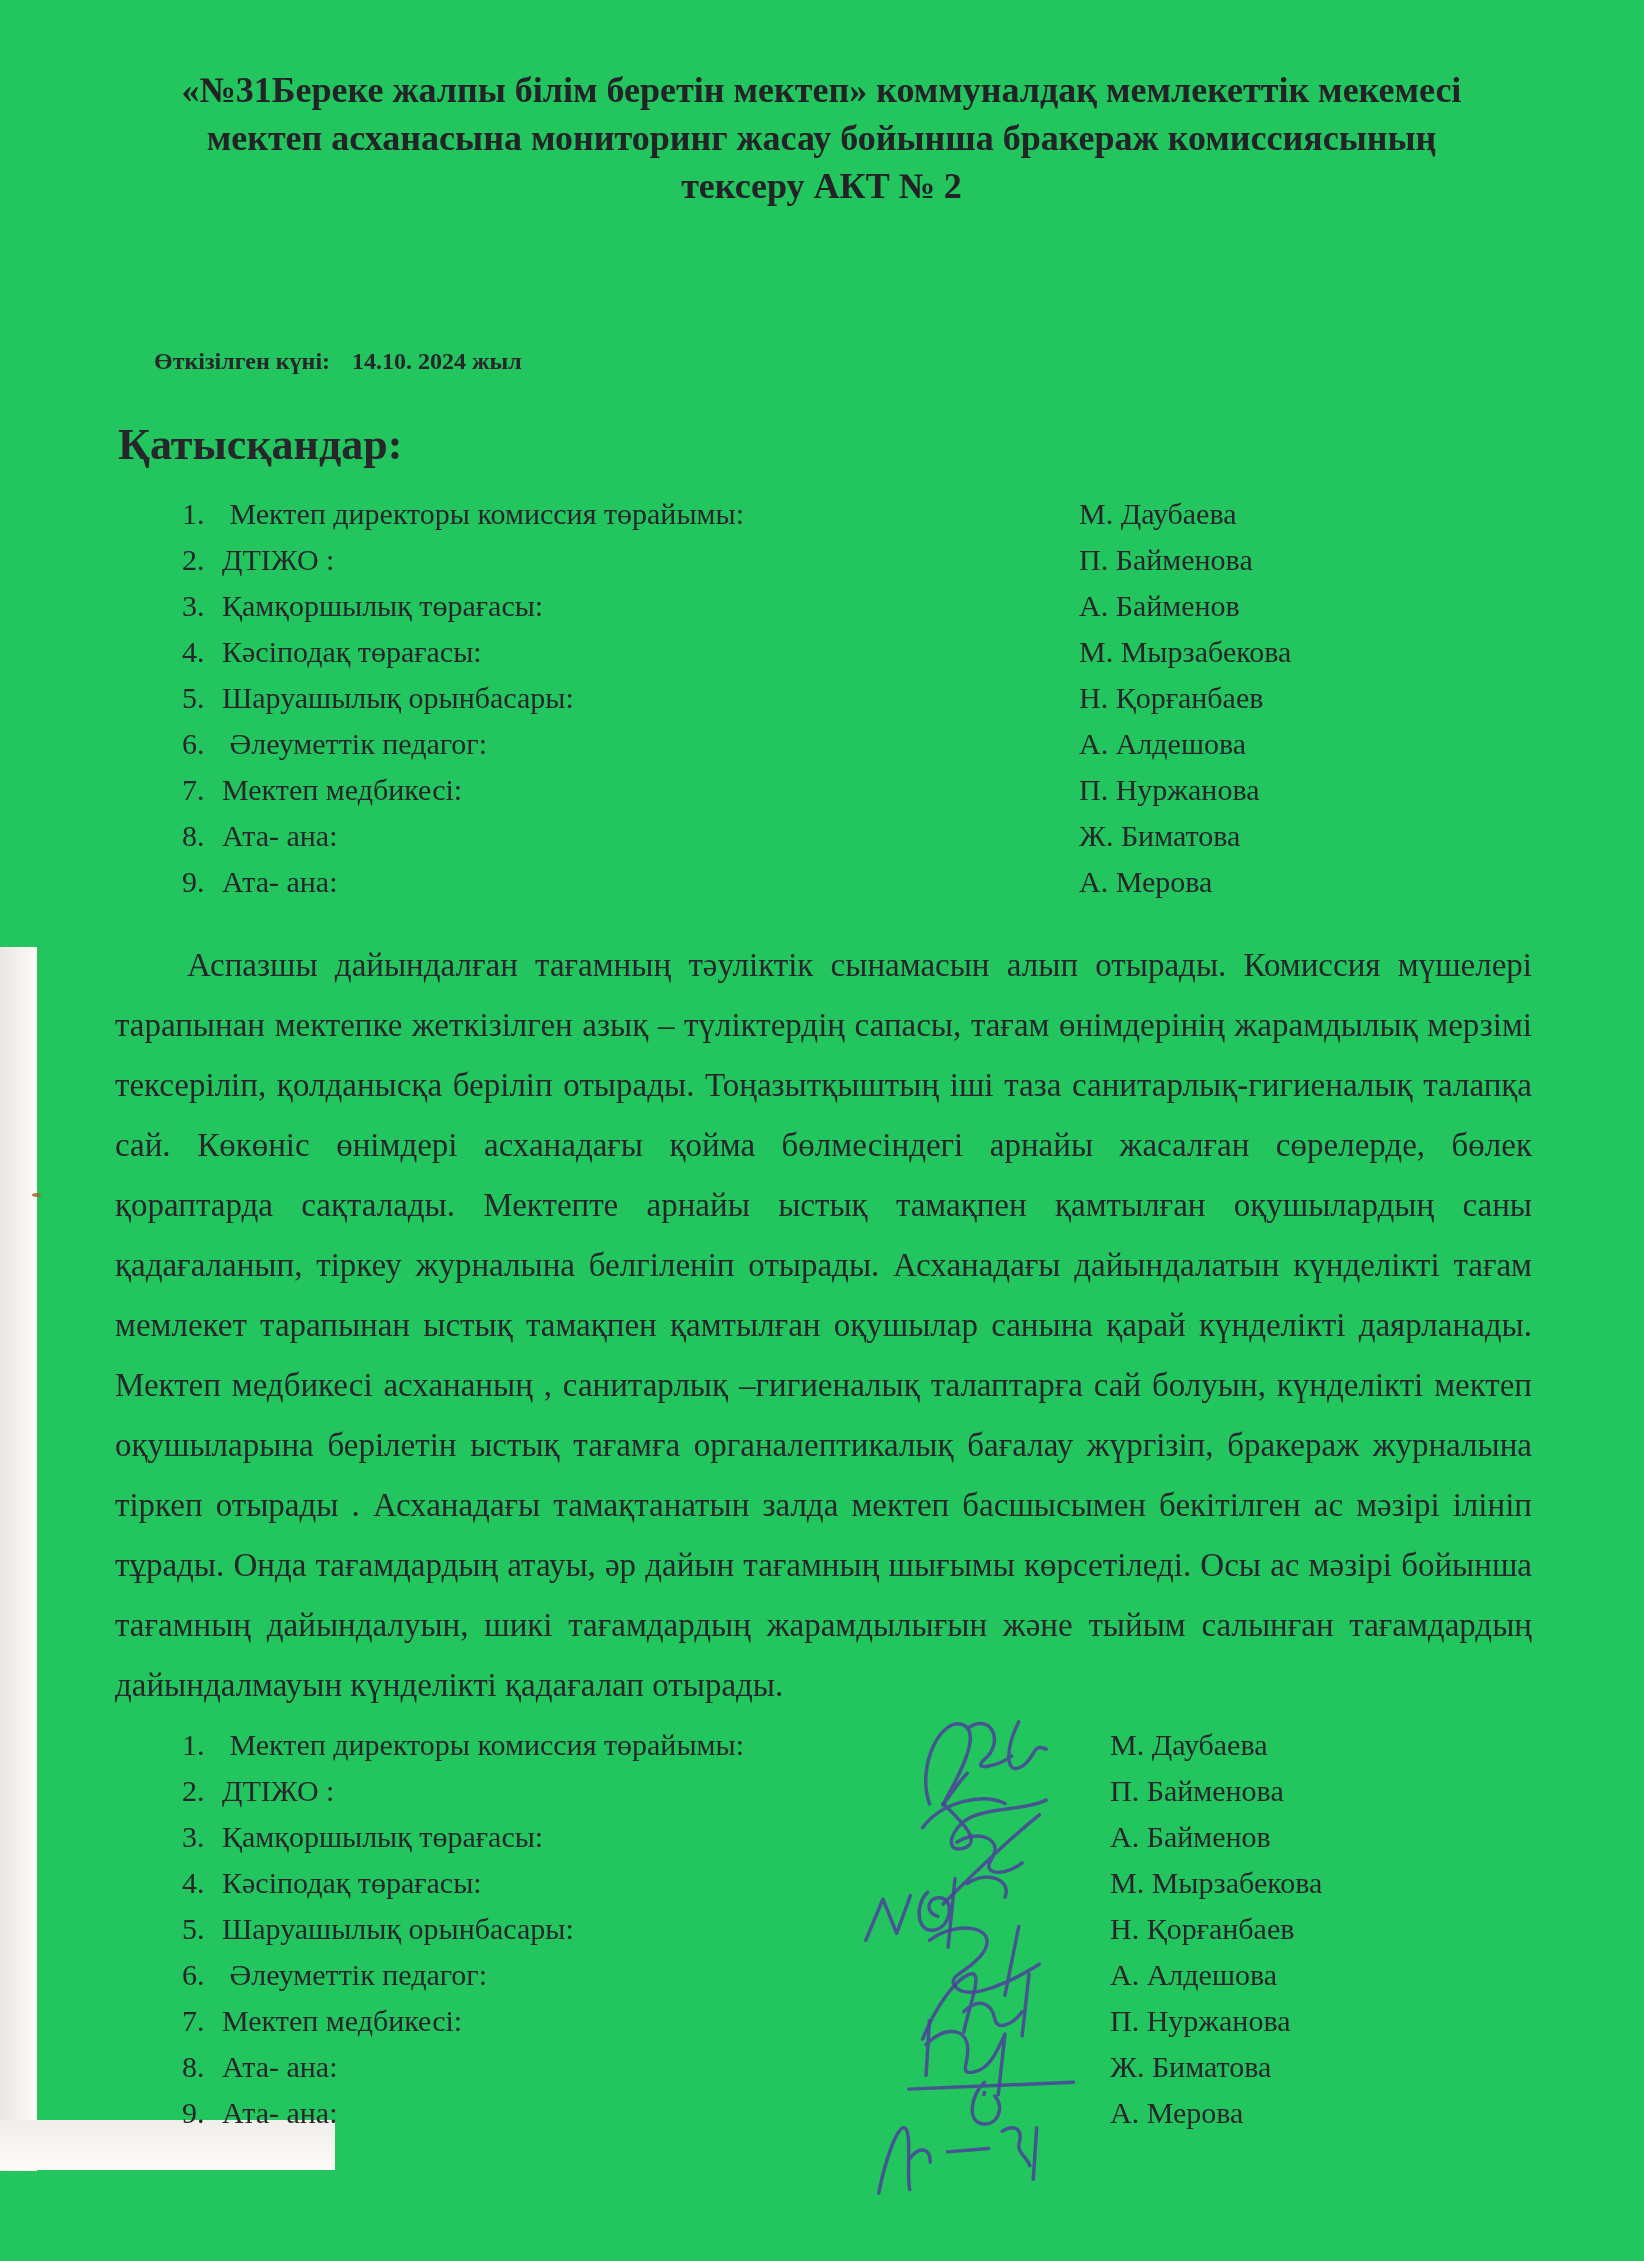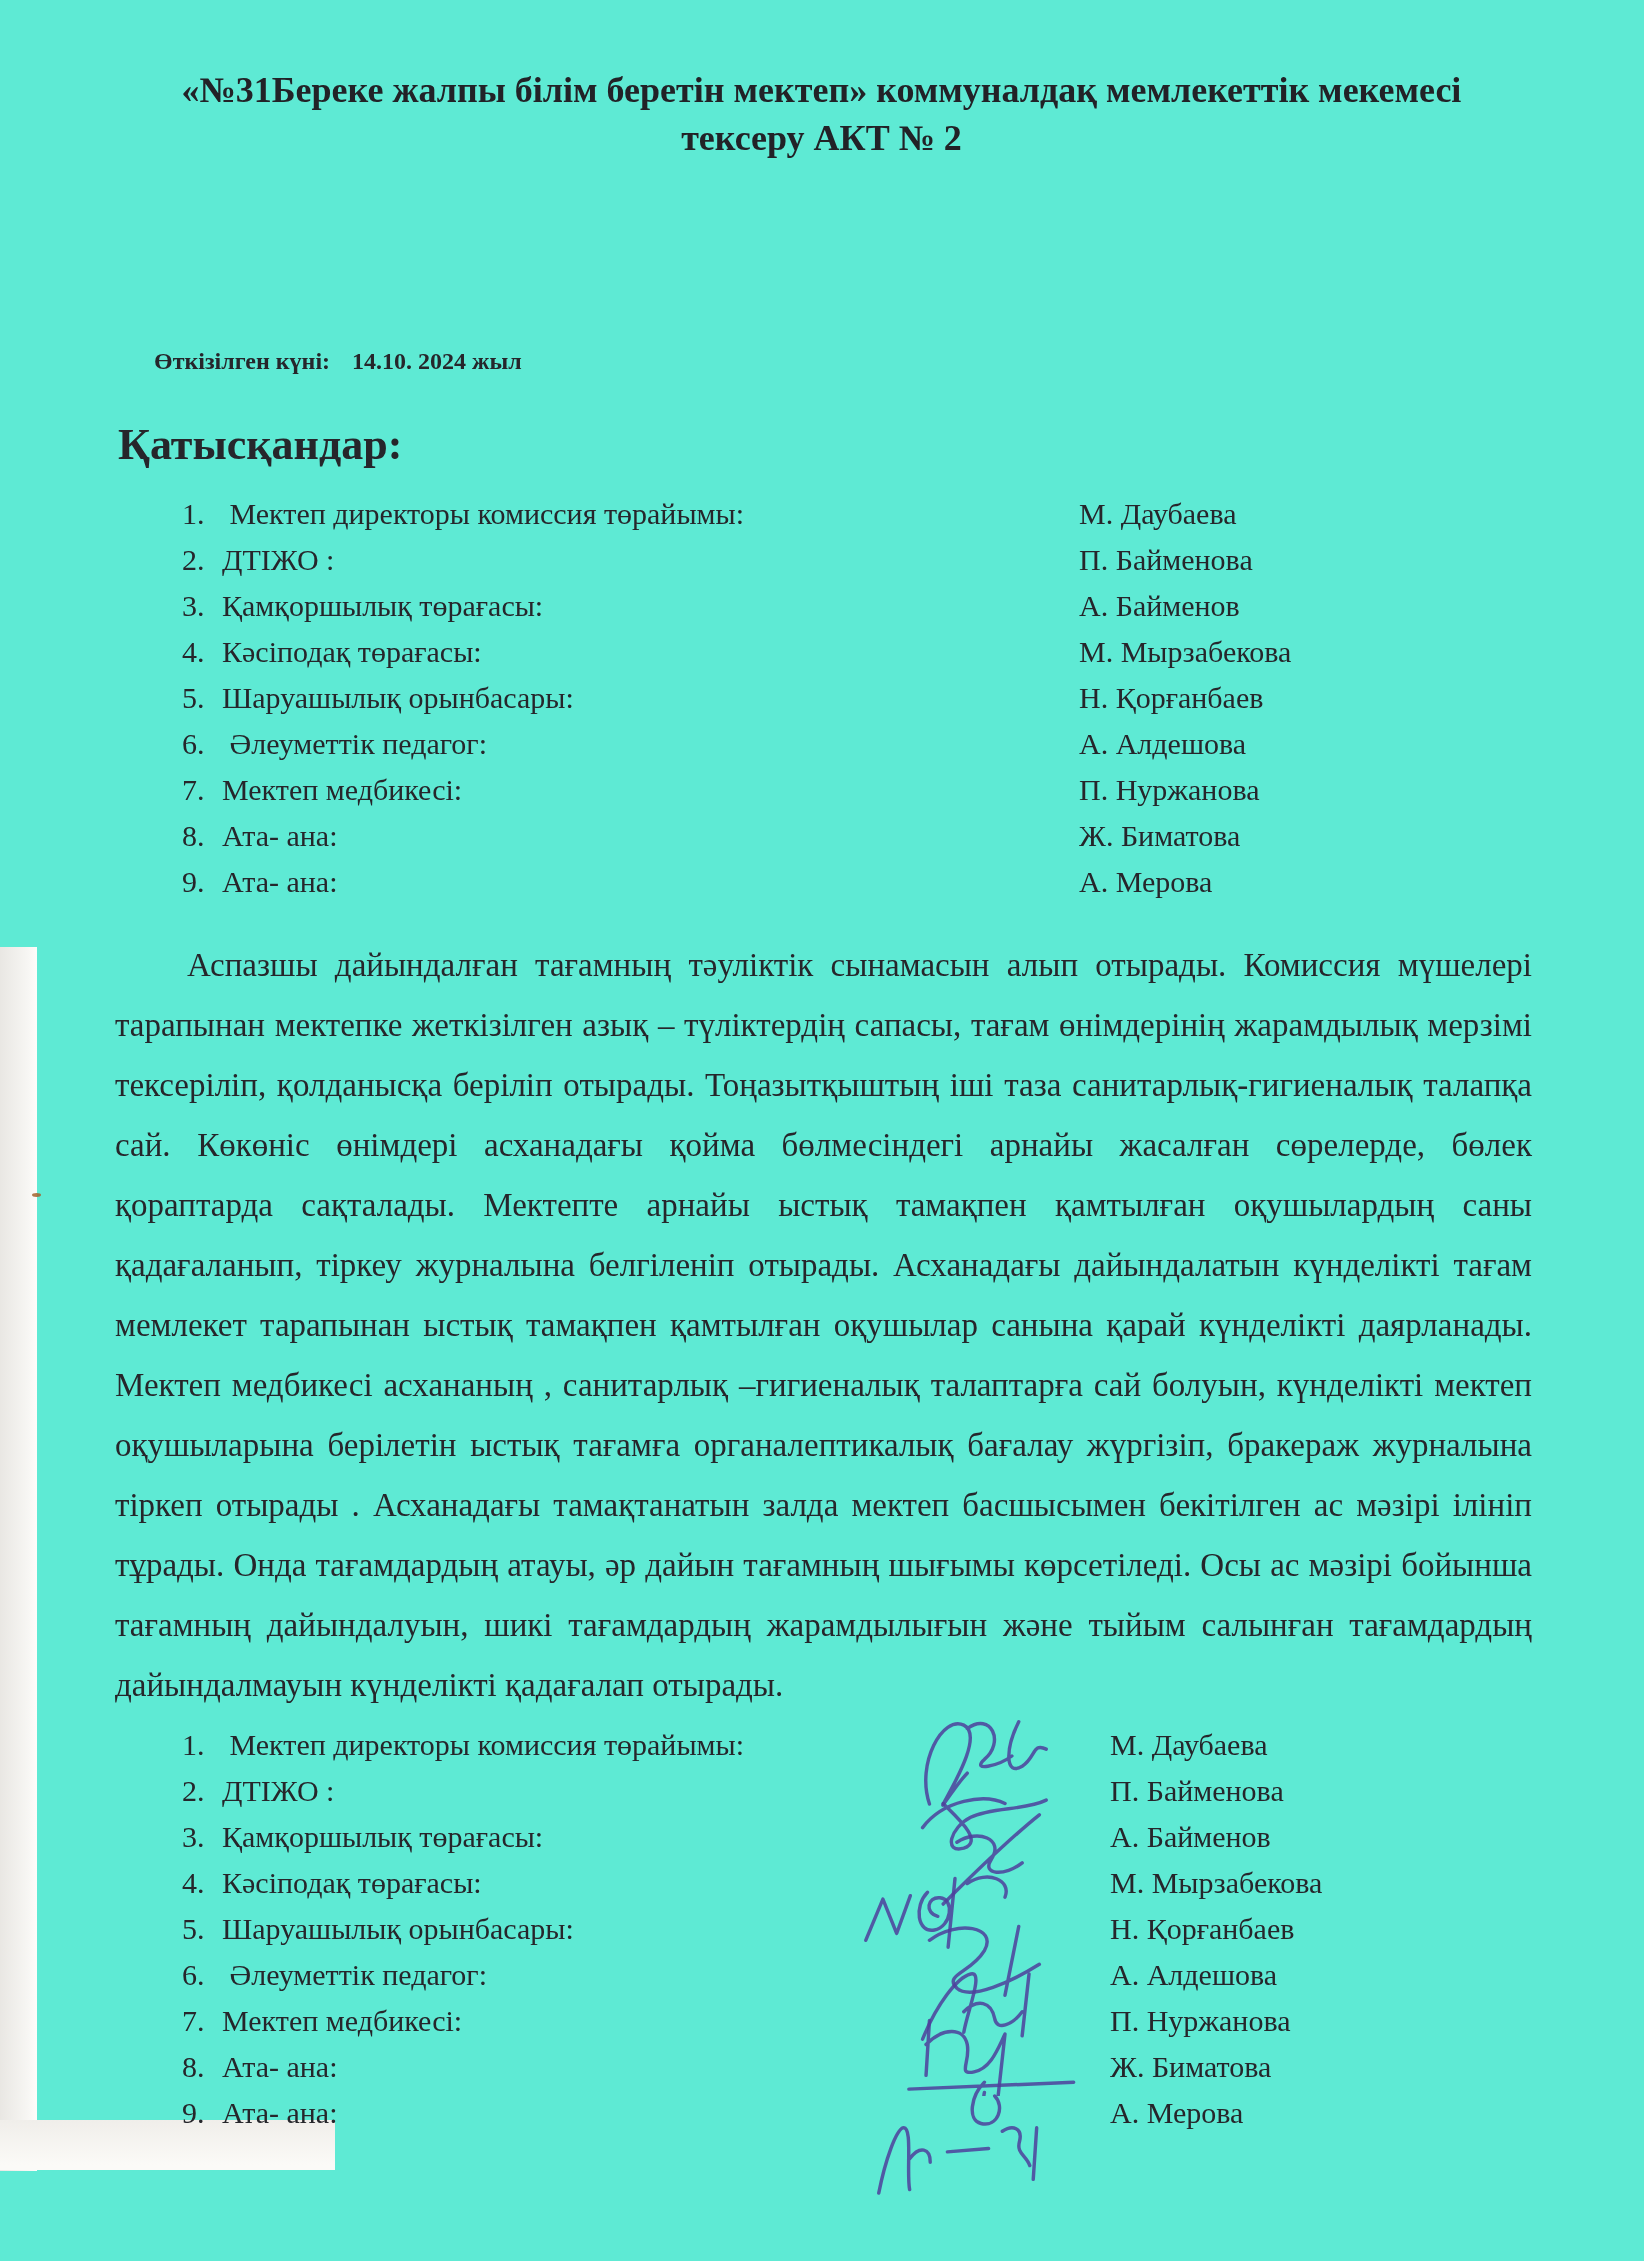--- a/index.html
+++ b/index.html
@@ -4,21 +4,21 @@
 <style>
   html,body{margin:0;padding:0;}
   body{
     width:1644px;height:2261px;
     background:#ffffff;
     font-family:"Liberation Serif", serif;
     color:#26262b;
     position:relative;
     overflow:hidden;
   }
-  .page{position:absolute;inset:0;background:#5eead4;}
+  .page{position:absolute;inset:0;background:#22c55e;}
   
   .scan-shade-left{
     position:absolute;left:0;top:947px;width:37px;height:1224px;
     background:linear-gradient(90deg,#e9e7e3 0%,#f6f5f2 70%,#fdfcfa 100%);
   }
   .scan-shade-bottom{
     position:absolute;left:0;top:2120px;width:335px;height:50px;
     background:linear-gradient(180deg,#f0eeea 0%,#fbfaf7 90%);
   }
   .scan-speck{
@@ -65,20 +65,21 @@
 <body>
 
 <div class="page">
 
   <div class="scan-shade-left"></div>
   <div class="scan-shade-bottom"></div>
   <div class="scan-speck"></div>
 
   <div class="title">
     <div>«№31Береке жалпы білім беретін мектеп» коммуналдақ мемлекеттік мекемесі</div>
+    <div>мектеп асханасына мониторинг жасау бойынша бракераж комиссиясының</div>
     <div>тексеру АКТ № 2</div>
   </div>
 
   <div class="date-row">
     <span>Өткізілген күні:</span><span class="value">14.10. 2024 жыл</span>
   </div>
 
   <div class="heading attendees">Қатысқандар:</div>
 
   <div class="plist first">

